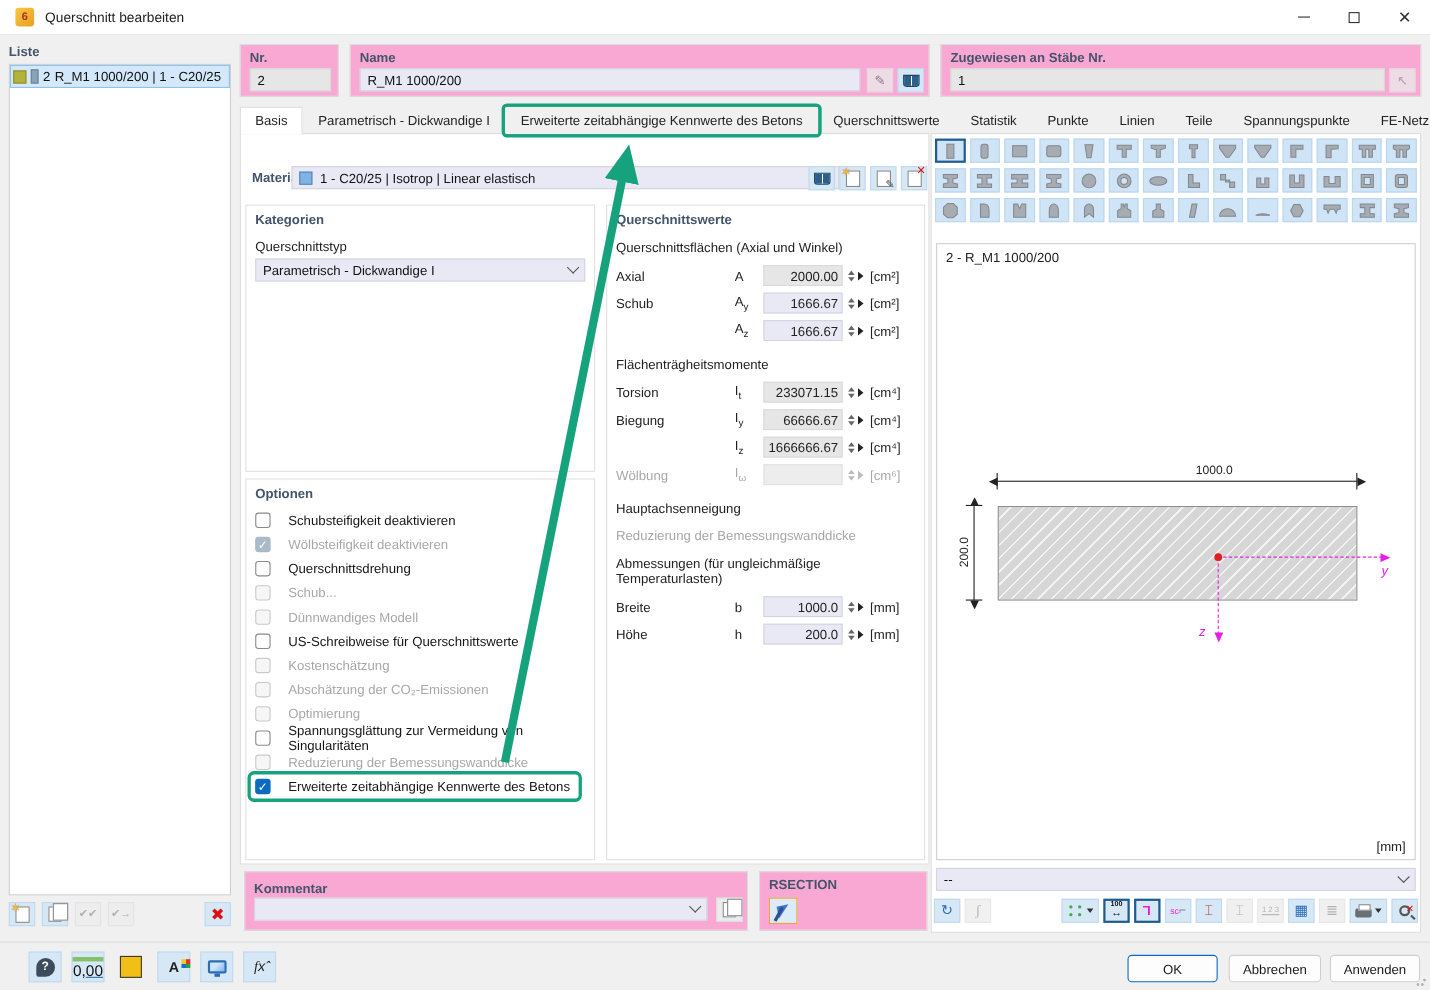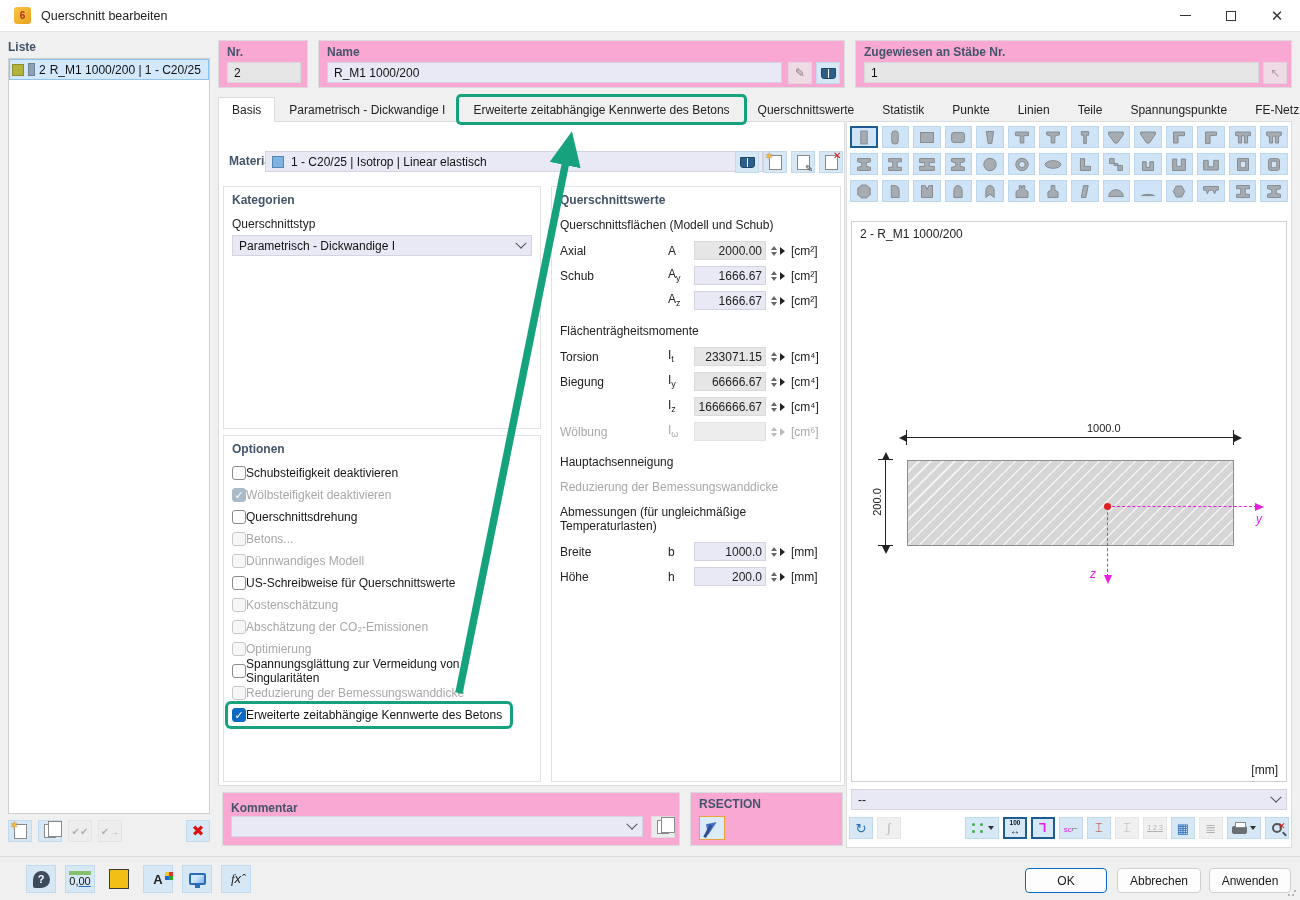--- a/index.html
+++ b/index.html
@@ -54,21 +54,21 @@
   .wfield.gray{background:#e6e6e6;border-color:#dadada;}
   .wfield.empty{background:#ededed;border-color:#e2e2e2;}
   .spin{display:inline-flex;flex-direction:column;justify-content:center;gap:2px;margin:0 3px 0 5px;}
   .spin i{display:block;width:0;height:0;border-left:3.5px solid transparent;border-right:3.5px solid transparent;}
   .spin .up{border-bottom:4px solid #666;}
   .spin .dn{border-top:4px solid #666;}
   .dis .spin .up{border-bottom-color:#bbb}.dis .spin .dn{border-top-color:#bbb}
   .rarw{width:0;height:0;border-top:4px solid transparent;border-bottom:4px solid transparent;border-left:5.5px solid #222;margin-right:6px;}
   .dis .rarw{border-left-color:#bbb;}
   
-  .opt{display:flex;align-items:center;height:22px;gap:0;font-size:12px;color:#161616;width:fit-content;padding:0 8px 0 4px;}
+  .opt{display:flex;align-items:center;height:22px;gap:16px;font-size:12px;color:#161616;width:fit-content;padding:0 8px 0 4px;}
   .opt.dis{color:#a8a8a8;}
   .opt.hl{box-shadow:0 0 0 3px #17a27e;border-radius:3px;}
   .cb{width:14px;height:14px;border:1px solid #8a8a8a;border-radius:3px;background:#fff;display:inline-flex;align-items:center;justify-content:center;flex:none;}
   .opt.dis .cb{border-color:#c9c9c9;background:#f6f6f6;}
   .cb.on{background:#0b6bc2;border-color:#0b6bc2;color:#fff;font-size:11px;}
   .opt.dis .cb.on{background:#a9bac9;border-color:#a9bac9;color:#fff;}
   
   .rightpanel{position:absolute;left:846px;top:121px;width:446px;height:727px;background:#fff;border:1px solid #dcdcdc;}
   .shapegrid{position:absolute;left:3px;top:4px;width:438px;display:grid;grid-template-columns:repeat(14,1fr);gap:5px 4px;}
   .shapetile{height:22px;background:#cfe4f6;border:1px solid #bcd6ec;display:flex;align-items:center;justify-content:center;}
@@ -99,21 +99,21 @@
   .grip{position:absolute;right:3px;bottom:3px;width:10px;height:10px;background:radial-gradient(circle at 2px 8px,#b5b5b5 1px,transparent 1.5px),radial-gradient(circle at 6px 8px,#b5b5b5 1px,transparent 1.5px),radial-gradient(circle at 8px 4px,#b5b5b5 1px,transparent 1.5px);}
   
   .mini-book{width:15px;height:11px;background:linear-gradient(90deg,#2c5f8a 46%,#fff 46% 54%,#2c5f8a 54%);border-radius:0 0 3px 3px;border:1px solid #1d4566;}
   .sheet{position:relative;width:13px;height:15px;background:#fff;border:1px solid #8a8a8a;display:inline-block;}
   .sheet .star{position:absolute;left:-5px;top:-6px;color:#f2c230;font-size:11px;text-shadow:0 0 1px #946;}
   .sheet .pen{position:absolute;right:-5px;bottom:-5px;font-size:10px;color:#555;}
   .sheet .delx{position:absolute;right:-5px;top:-6px;color:#d11;font-size:10px;font-weight:bold;}
   .copyic{position:relative;width:12px;height:14px;border:1px solid #8a8a8a;background:#fff;}
   .copyic:before{content:"";position:absolute;left:3px;top:-4px;width:12px;height:14px;border:1px solid #8a8a8a;background:#fff;}
   .ic-help{width:17px;height:17px;border-radius:50% 50% 50% 2px;background:#3c4c5c;color:#fff;font-size:11px;font-weight:bold;display:flex;align-items:center;justify-content:center;}
-  .ic-dec{font-size:11px;color:#111;border-top:4px solid #86c06a;padding-top:1px;line-height:1;}
+  .ic-dec{font-size:14px;color:#111;border-top:4px solid #86c06a;padding-top:1px;line-height:1;}
   .ic-dec u{color:#111;text-decoration-color:#2a6db5;}
   .ic-swatch{width:20px;height:20px;background:#f2bf17;border:1.5px solid #3a3a3a;}
   .ic-fontc{position:relative;font-size:13px;font-weight:bold;color:#222;}
   .ic-fontc:after{content:"";position:absolute;right:-10px;top:0;width:8px;height:8px;background:conic-gradient(#d33 0 25%,#2a2 0 50%,#26c 0 75%,#ec2 0);}
   .ic-disp{width:17px;height:12px;border:2px solid #2a6db5;border-radius:2px;background:linear-gradient(135deg,#cfe6ff 40%,#7fb2e5);position:relative;}
   .ic-disp:after{content:"";position:absolute;left:4px;bottom:-5px;width:5px;height:3px;background:#2a6db5;}
   .ic-fx{font-family:"Liberation Serif",serif;font-style:italic;font-size:13px;color:#222;}
   .ic-rsec{width:0;height:0;border-top:11px solid #4472c4;border-right:11px solid transparent;transform:rotate(-12deg);position:relative;}
   .ic-rsec:after{content:"";position:absolute;left:-1px;top:-11px;width:2.5px;height:14px;background:#2c4f92;transform:rotate(40deg);}
   .ic-dots{position:relative;width:14px;height:12px;}
@@ -264,21 +264,21 @@
           <label class="opt dis">
             <span class="cb on">✓</span>
             <span>Wölbsteifigkeit deaktivieren</span>
           </label>
           <label class="opt">
             <span class="cb"></span>
             <span>Querschnittsdrehung</span>
           </label>
           <label class="opt dis">
             <span class="cb"></span>
-            <span>Betons...</span>
+            <span>Schub...</span>
           </label>
           <label class="opt dis">
             <span class="cb"></span>
             <span>Dünnwandiges Modell</span>
           </label>
           <label class="opt">
             <span class="cb"></span>
             <span>US-Schreibweise für Querschnittswerte</span>
           </label>
           <label class="opt dis">
@@ -304,21 +304,21 @@
           <label class="opt hl">
             <span class="cb on">✓</span>
             <span>Erweiterte zeitabhängige Kennwerte des Betons</span>
           </label>
         </div>
     </div>
 
     <div class="subpanel" style="left:332px;top:64px;width:290px;height:596px;padding:6px 8px;">
       <div class="seclabel">Querschnittswerte</div>
       <div id="wertelist">
-          <div class="wgrouphdr">Querschnittsflächen (Modell und Schub)</div>
+          <div class="wgrouphdr">Querschnittsflächen (Axial und Winkel)</div>
           <div class="wrow">
             <span class="wlabel">Axial</span>
             <span class="wsym">A</span>
             <span class="wfield gray">2000.00</span>
             <span class="spin">
               <i class="up"></i>
               <i class="dn"></i>
             </span>
             <span class="rarw"></span>
             <span class="wunit">[cm²]</span>

